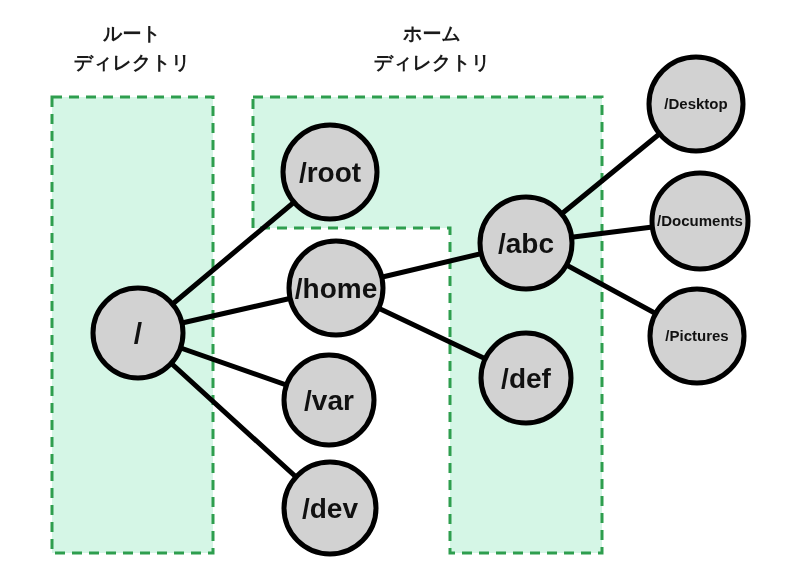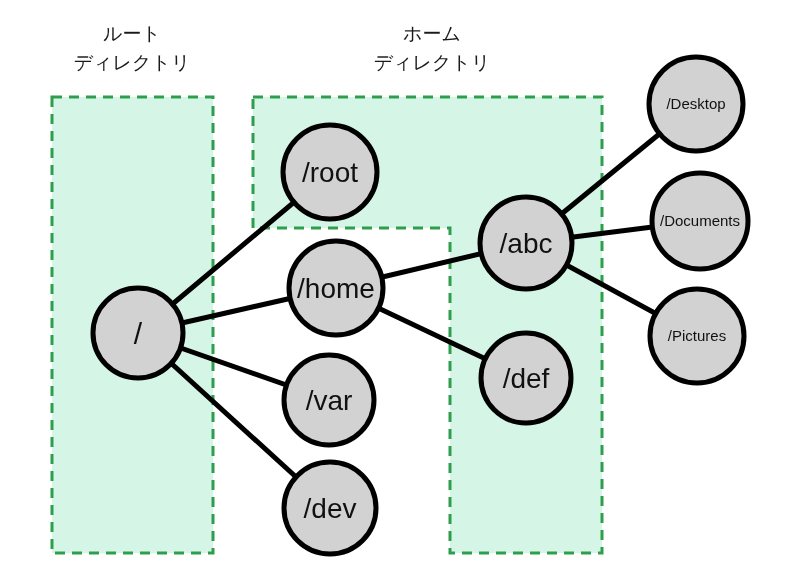--- a/index.html
+++ b/index.html
@@ -8,20 +8,21 @@
     background: #ffffff;
     width: 800px;
     height: 575px;
     overflow: hidden;
     font-family: "Liberation Sans", "DejaVu Sans", sans-serif;
   }
   #canvas-wrap {
     position: relative;
     width: 800px;
     height: 575px;
+    font-weight: bold;
   }
   svg {
     display: block;
   }
   .jp-label {
     font-size: 19px;
     fill: #1a1a1a;
     text-anchor: middle;
     font-family: "Liberation Sans", "DejaVu Sans", sans-serif;
   }

